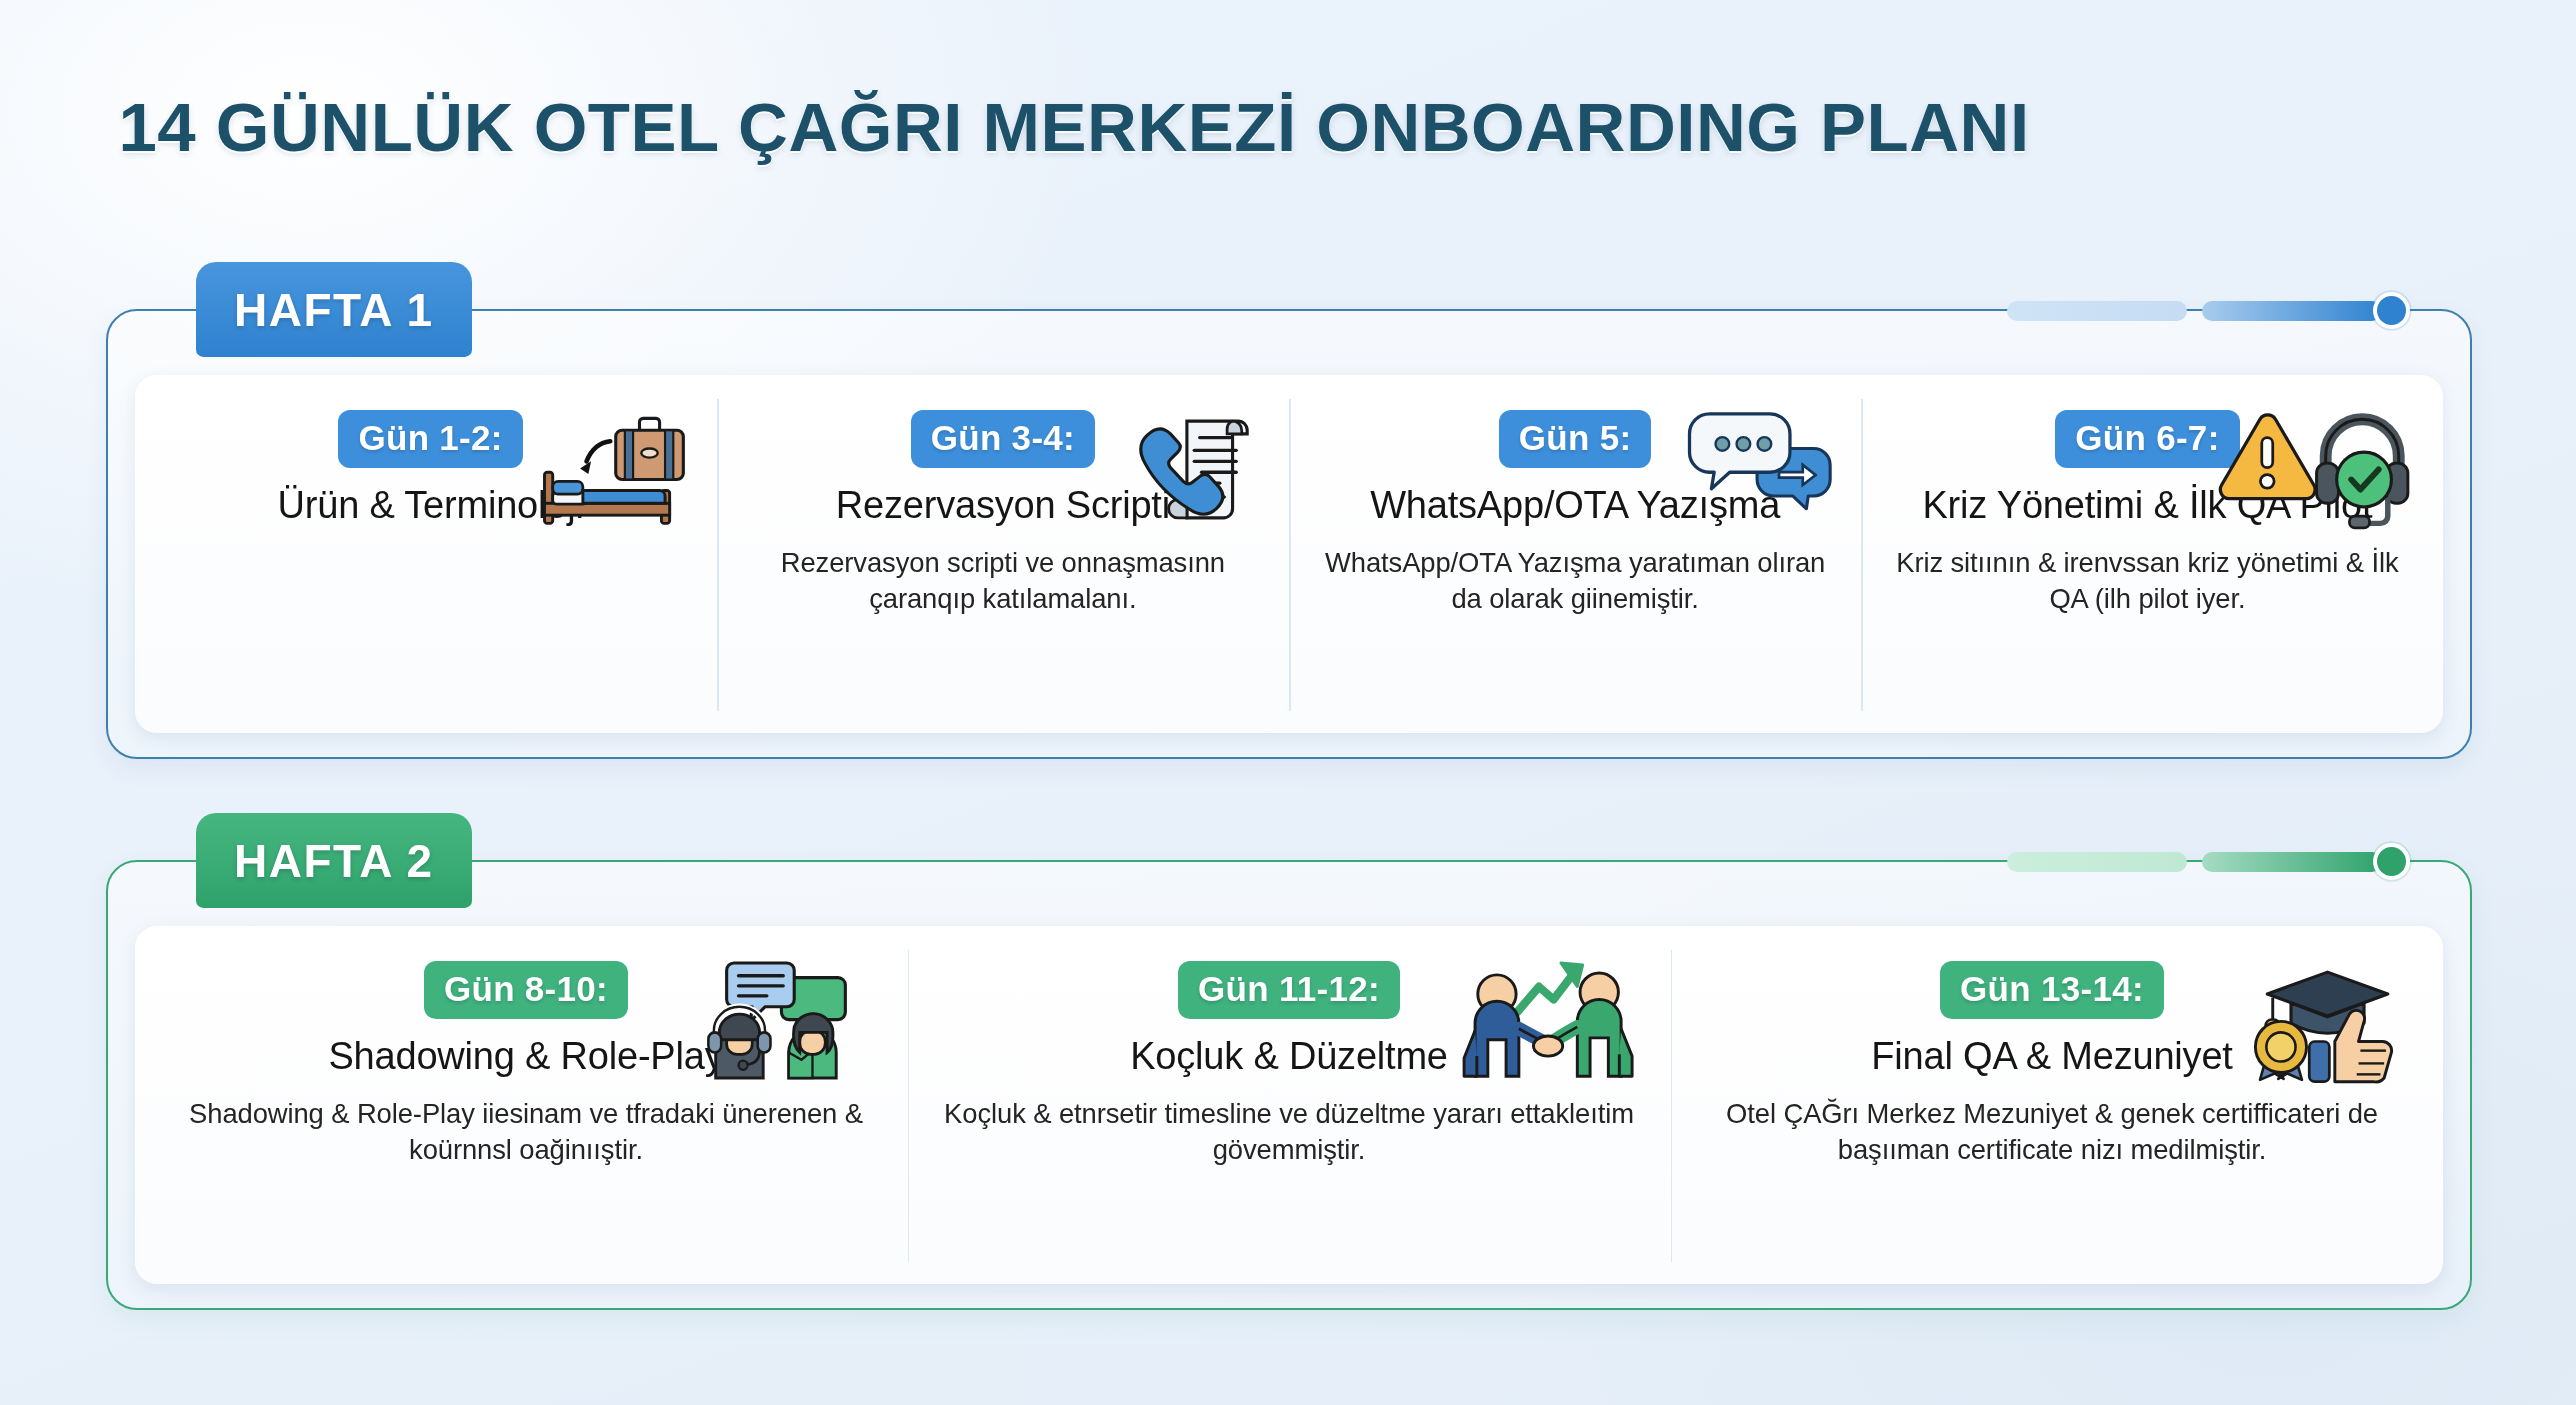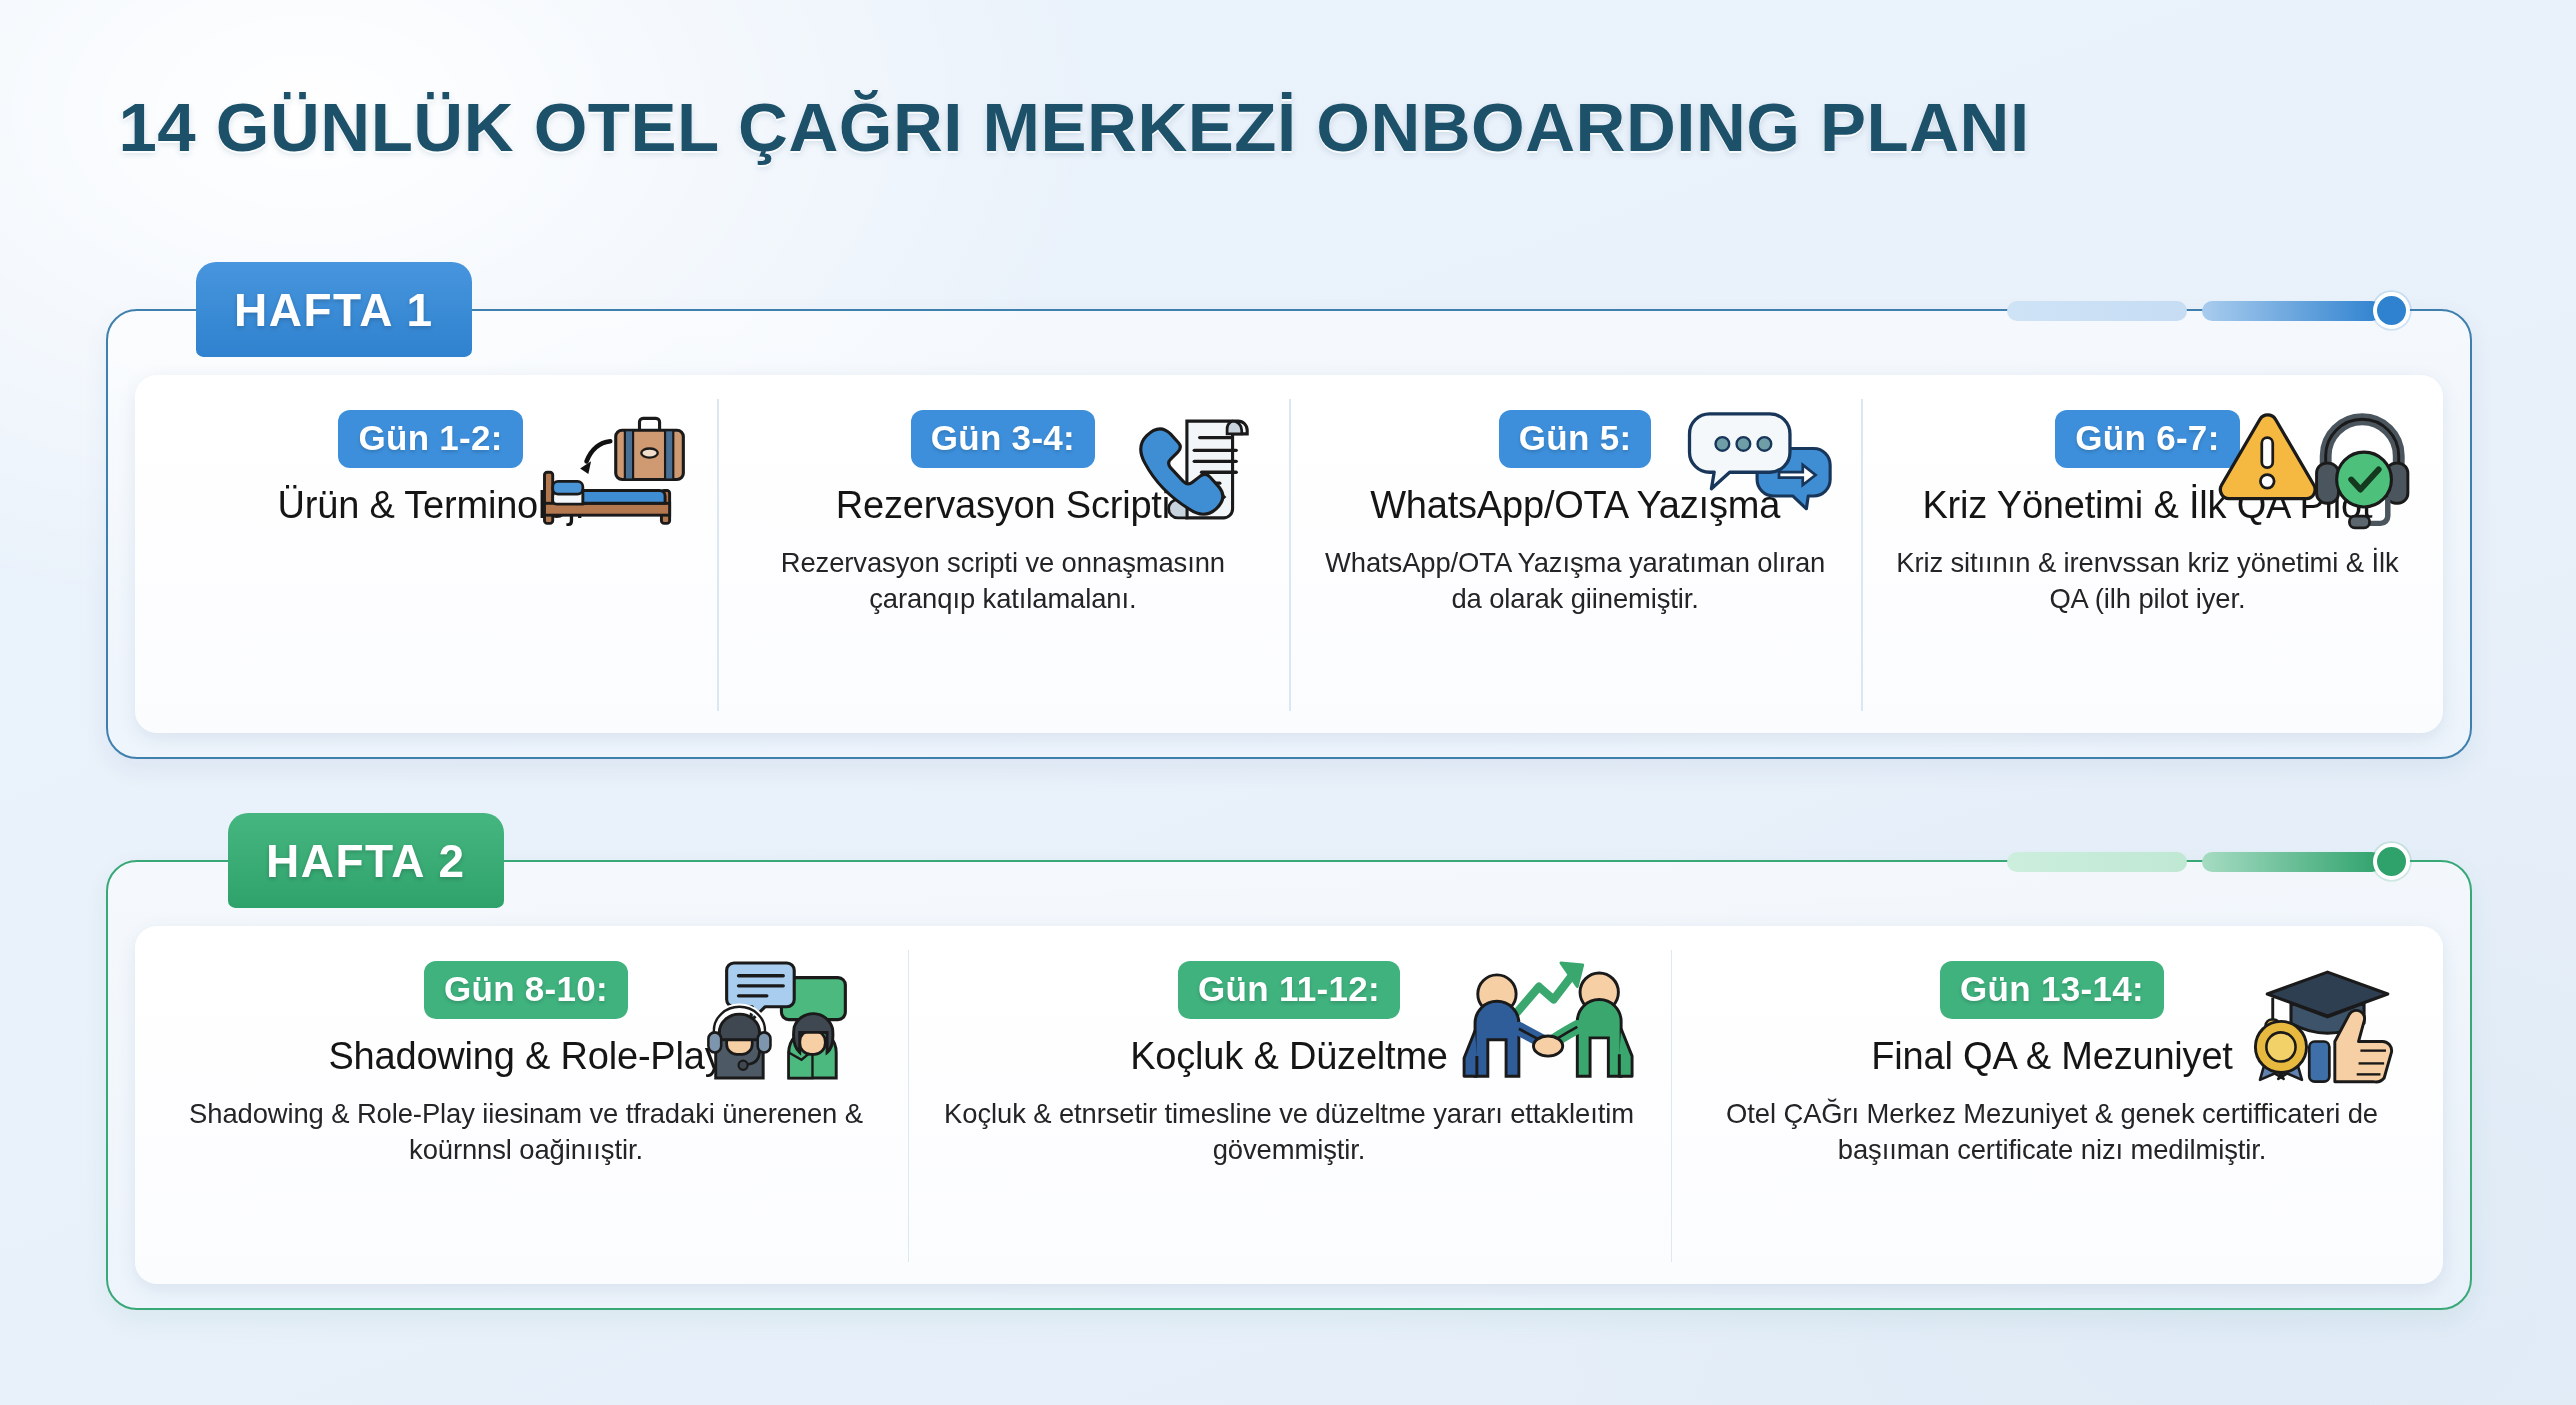--- a/index.html
+++ b/index.html
@@ -79,21 +79,21 @@
     justify-content: center;
     border-radius: 20px 20px 7.3px 7.3px;
     font-size: 46px;
     font-weight: 700;
     color: #ffffff;
     letter-spacing: 1.5px;
     text-shadow: 0 1.8px 4.6px rgba(0,0,0,0.18);
     z-index: 5;
   }
   .week-1 .week-tab { background: linear-gradient(180deg,#4795dd 0%, #2f82cf 100%); }
-  .week-2 .week-tab { background: linear-gradient(180deg,#46b680 0%, #2fa26c 100%); margin-left: 32px; }
+  .week-2 .week-tab { background: linear-gradient(180deg,#46b680 0%, #2fa26c 100%); }
 
   
   .progress {
     position: absolute;
     top: -15.6px;
     right: 60px;
     width: 403px;
     height: 31px;
     display: flex;
     align-items: center;

